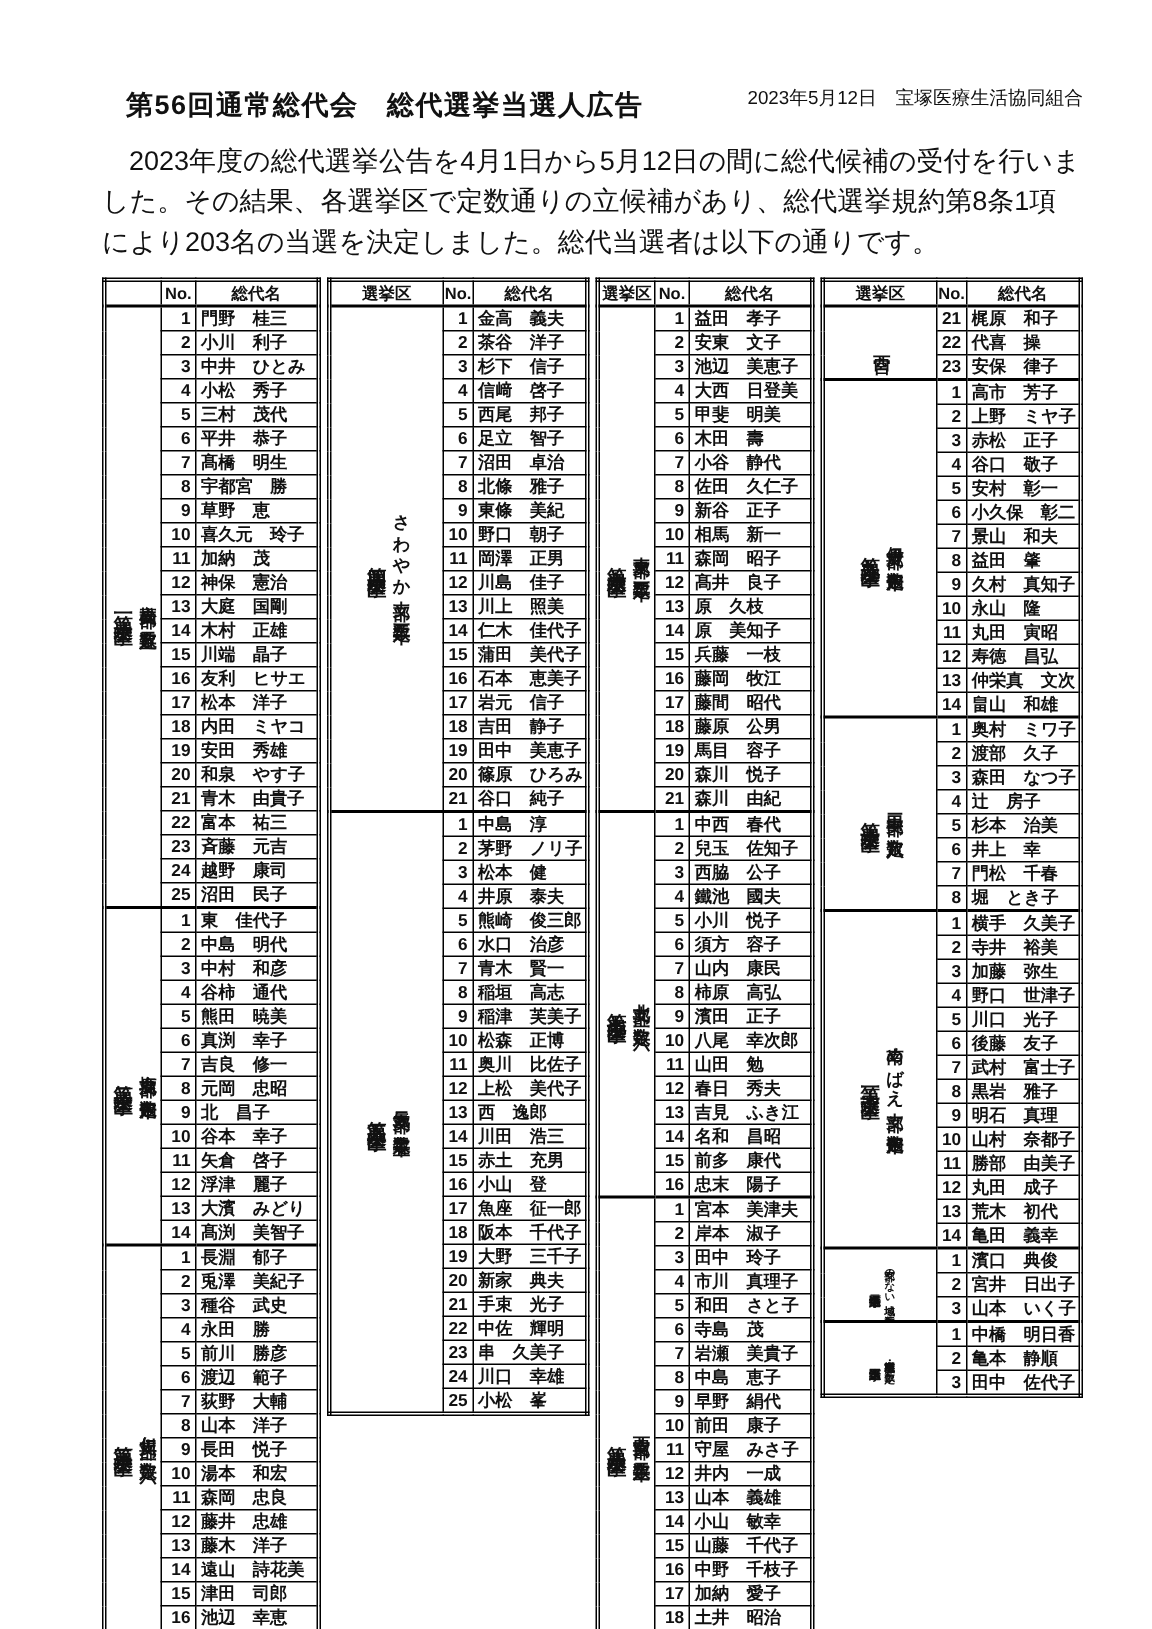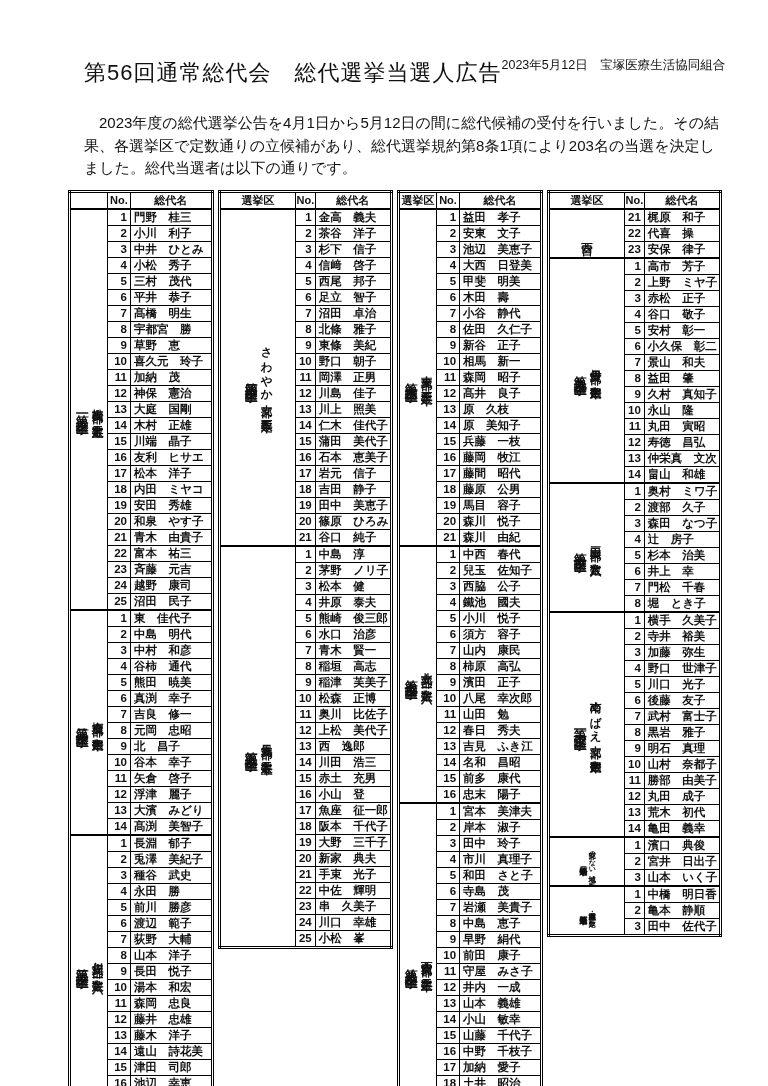--- a/index.html
+++ b/index.html
@@ -1,21 +1,21 @@
 <!DOCTYPE html>
 <html lang="ja"><head>
 <meta charset="utf-8">
 <style>
   html,body{margin:0;padding:0;background:#fff;color:#111;
     font-family:"Liberation Sans","DejaVu Sans",sans-serif;}
   body{width:768px;min-height:1086px;box-sizing:border-box;padding:54px 46px 8px 68px;}
   .hdr{display:flex;align-items:flex-start;}
-  .title{font-size:22px;font-weight:400;letter-spacing:1px;margin:4px 0 12px 16px;white-space:nowrap;}
+  .title{font-size:18px;font-weight:700;letter-spacing:1px;margin:4px 0 0 16px;white-space:nowrap;}
   .issuer{margin-left:auto;text-align:left;font-size:12.5px;font-weight:400;line-height:1.45;padding-top:2px;white-space:nowrap;}
-  .intro{font-size:15px;font-weight:500;line-height:1.5;margin:12px 0 10px 16px;}
+  .intro{font-size:18px;font-weight:500;line-height:1.5;margin:12px 0 10px 0;}
   .tables{display:flex;gap:4px;align-items:flex-start;}
   table.roster{border-collapse:collapse;border:3px double #000;table-layout:fixed;}
   .roster th,.roster td{border:1px solid #000;padding:0;height:15px;overflow:hidden;}
   .roster th{font-size:11px;font-weight:700;text-align:center;border-bottom:2px solid #000;}
   col.c-d{width:44px;} col.c-n{width:26px;} col.c-m{width:86px;}
   td.no{font-size:11.5px;text-align:right;padding-right:3px;font-weight:600;}
   td.name{font-size:11.5px;font-weight:600;text-align:left;padding-left:3px;white-space:nowrap;}
   tr.district-start td{border-top:2px solid #000;}
   td.district{text-align:center;vertical-align:middle;background:#fff;}
   td.district .v{display:inline-block;writing-mode:vertical-rl;text-orientation:upright;line-height:1.05;vertical-align:middle;}

